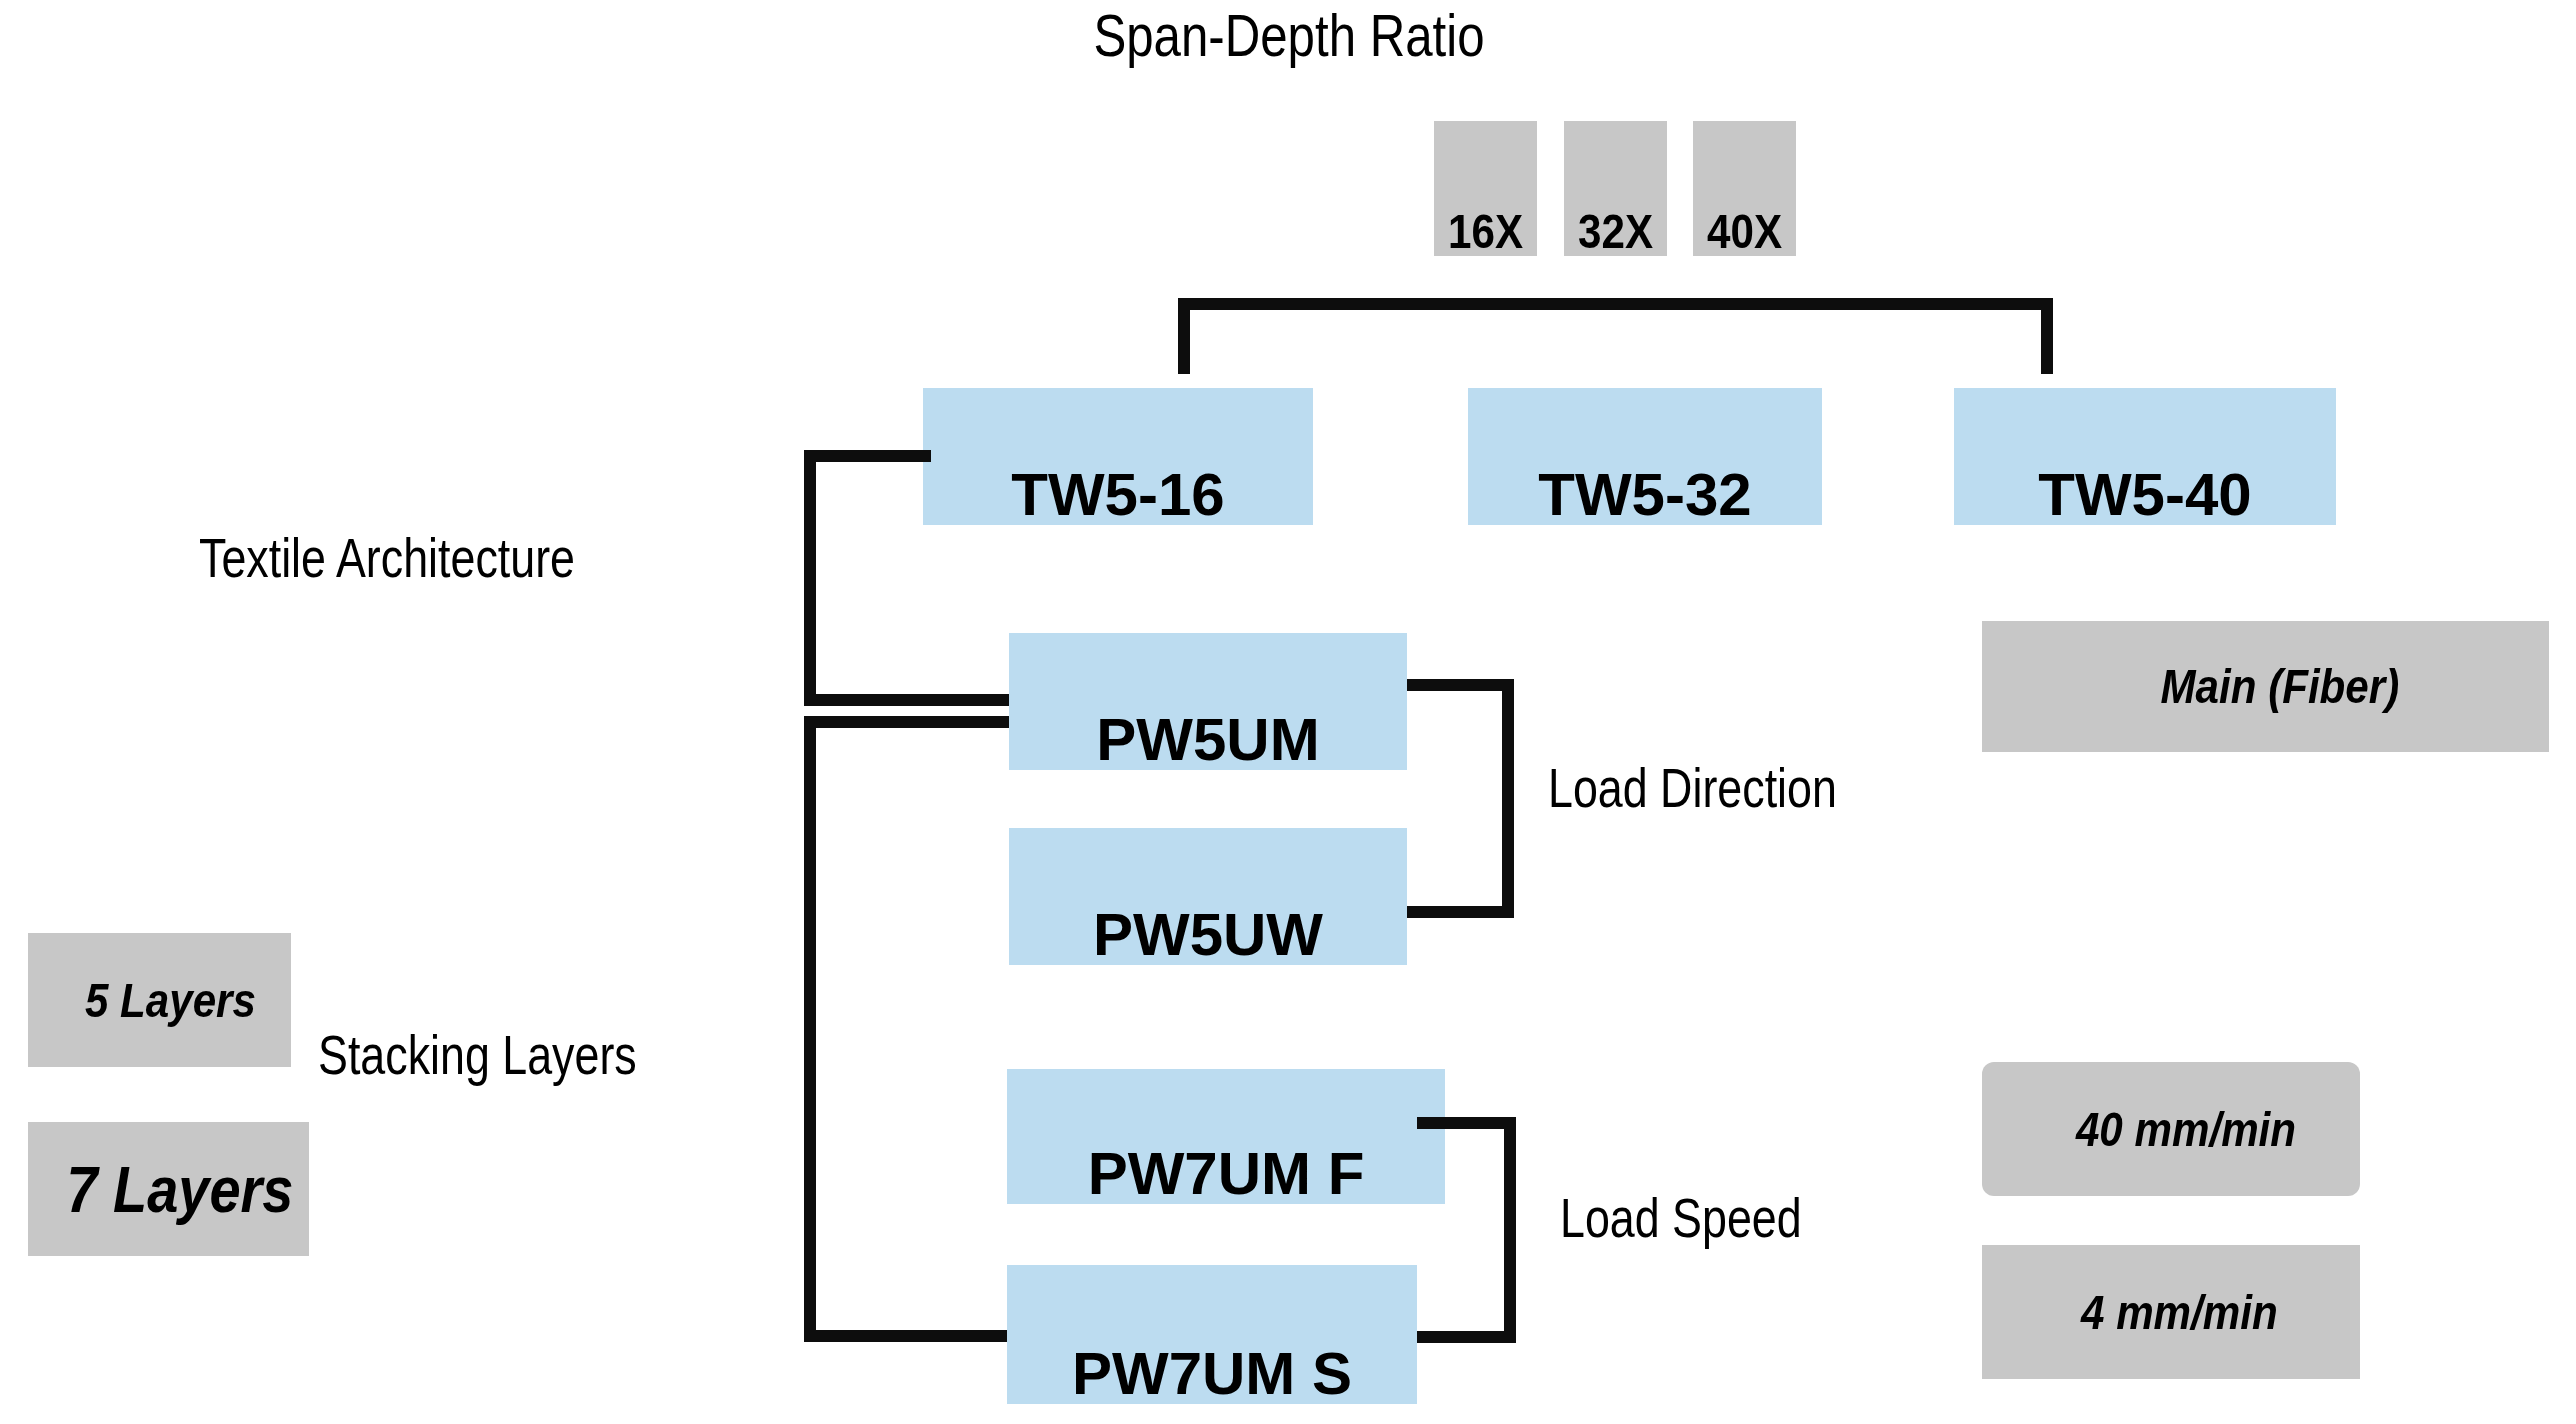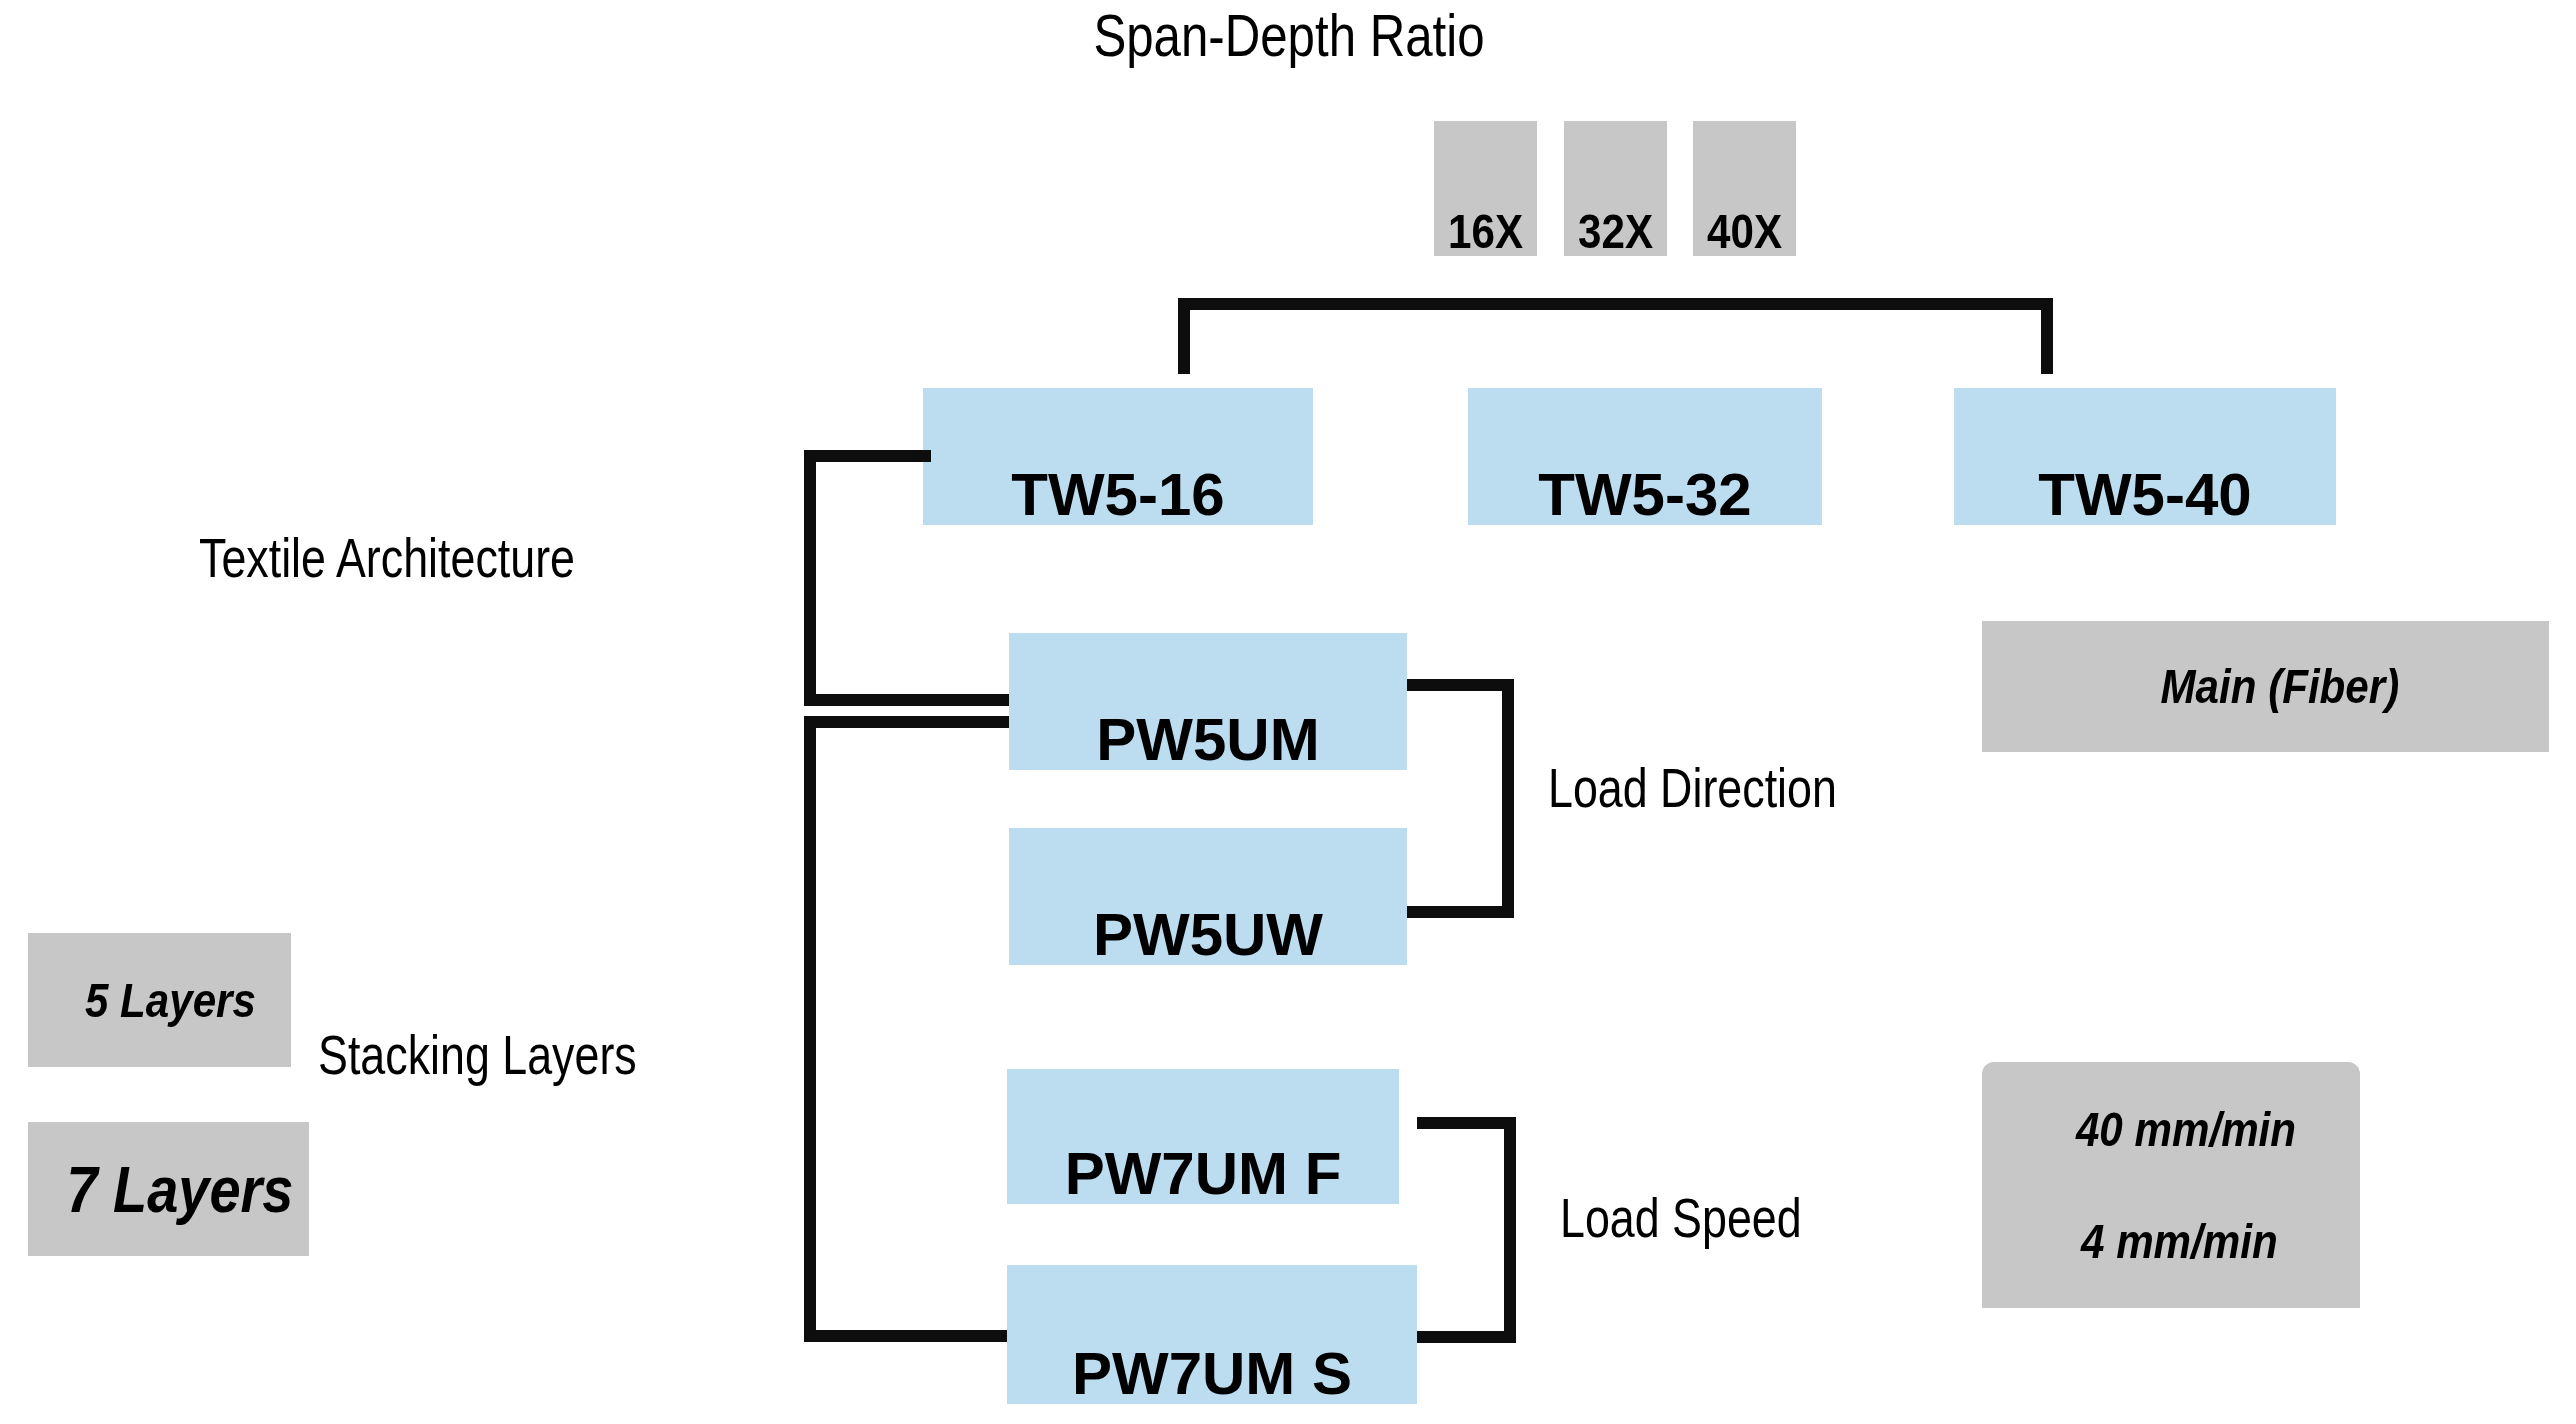--- a/index.html
+++ b/index.html
@@ -117,34 +117,34 @@
   <div class="ln" style="left:1502px; top:679px; width:12px; height:239px;"></div>
   <div class="ln" style="left:1407px; top:679px; width:107px; height:12px;"></div>
   <div class="ln" style="left:1407px; top:906px; width:107px; height:12px;"></div>
 
   <div class="plain-label" style="left:1548px; top:760px; font-size:56px;">Load Direction</div>
 
   <div class="box box-gray box-left" style="left:1982px; top:621px; width:567px; height:131px; font-size:49px; padding-left:29px; box-sizing:border-box;">
     <span class="box-text">Main (Fiber)</span>
   </div>
 
-  <div class="box box-blue wide box-center" style="left:1007px; top:1069px; width:392px; height:135px; font-size:60px;">
+  <div class="box box-blue wide box-center" style="left:1007px; top:1069px; width:438px; height:135px; font-size:60px;">
     <span class="box-text">PW7UM F</span>
   </div>
   <div class="box box-blue wide box-center" style="left:1007px; top:1265px; width:410px; height:139px; font-size:60px;">
     <span class="box-text">PW7UM S</span>
   </div>
 
   <div class="ln" style="left:1504px; top:1117px; width:12px; height:226px;"></div>
   <div class="ln" style="left:1417px; top:1117px; width:99px; height:12px;"></div>
   <div class="ln" style="left:1417px; top:1331px; width:99px; height:12px;"></div>
 
   <div class="plain-label" style="left:1560px; top:1190px; font-size:56px;">Load Speed</div>
 
   <div class="box box-gray box-left" style="left:1982px; top:1062px; width:378px; height:134px; font-size:49px; padding-left:29px; box-sizing:border-box;border-radius:12px;">
     <span class="box-text">40 mm/min</span>
   </div>
-  <div class="box box-gray box-left" style="left:1982px; top:1174px; width:378px; height:134px; font-size:49px; padding-left:16px; box-sizing:border-box;">
+  <div class="box box-gray box-left" style="left:1982px; top:1245px; width:378px; height:134px; font-size:49px; padding-left:16px; box-sizing:border-box;">
     <span class="box-text">4 mm/min</span>
   </div>
 
 </div>
 
 
 </body></html>

